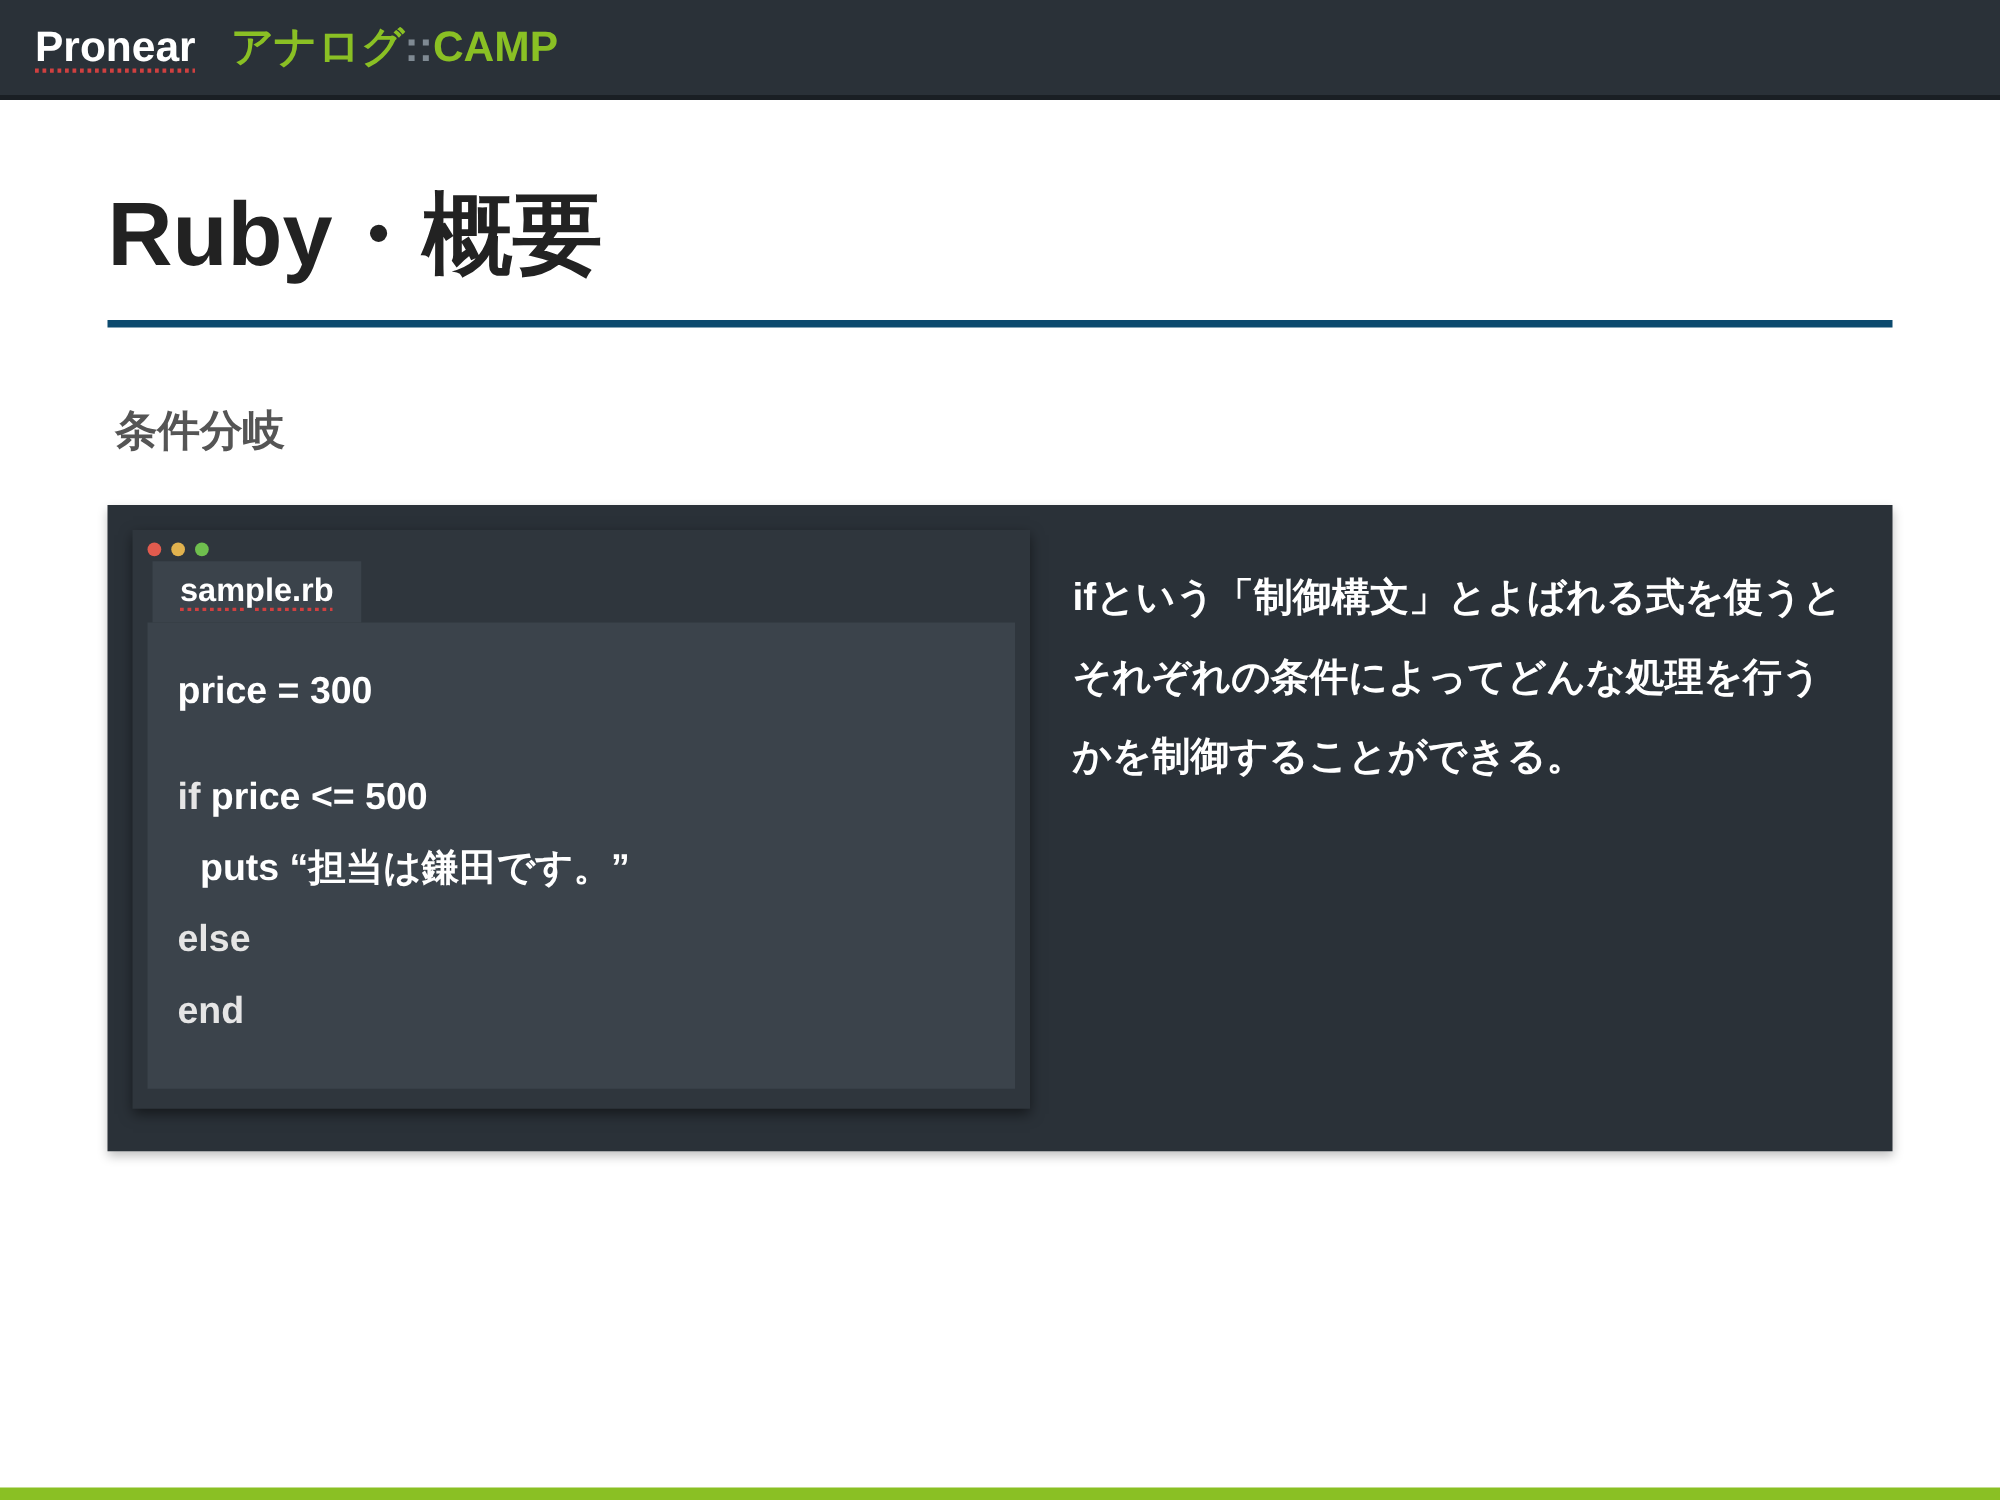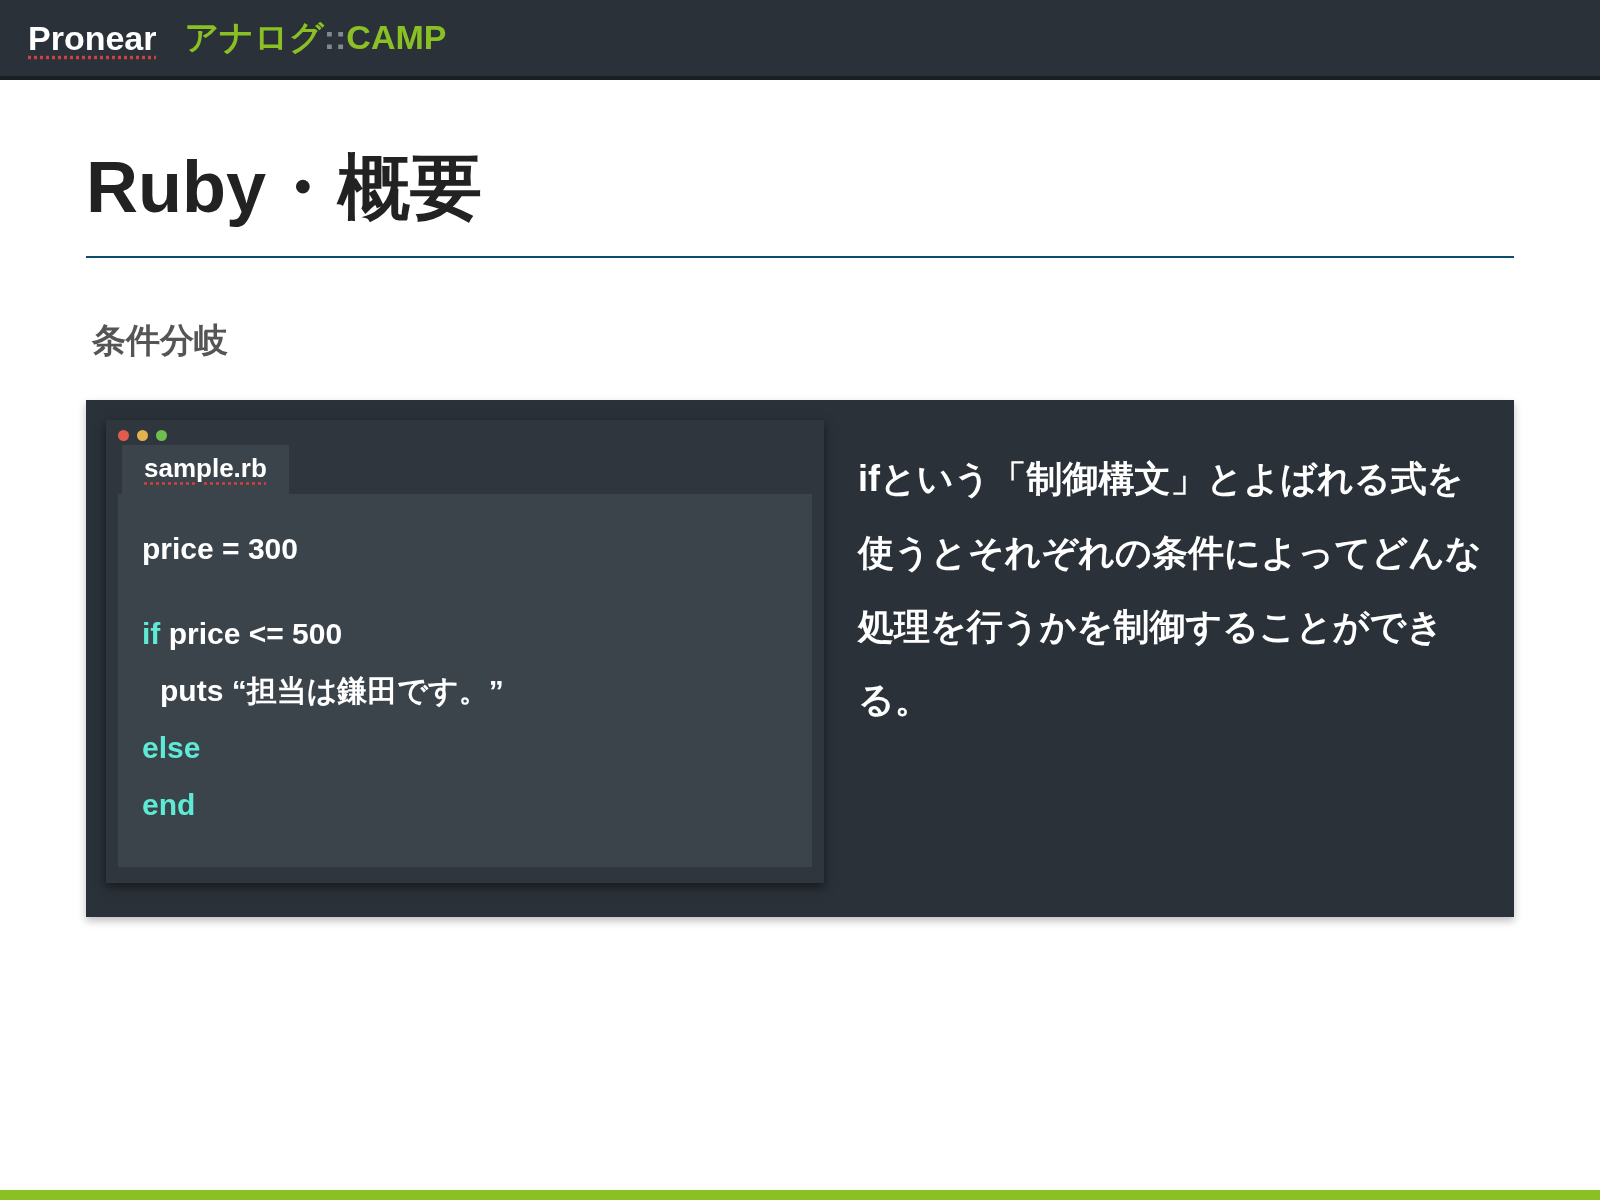--- a/index.html
+++ b/index.html
@@ -27,21 +27,21 @@
   .subbrand { font-size: 34px; font-weight: 700; }
   .subbrand .green { color: #8ac024; }
   .subbrand .grey  { color: #7f8a93; }
 
   .page { padding: 60px 86px 0 86px; }
   .page-title {
     font-size: 72px;
     font-weight: 700;
     color: #222;
     padding-bottom: 20px;
-    border-bottom: 2px solid #0c4a6e;
+    border-bottom: 6px solid #0c4a6e;
     margin-bottom: 60px;
   }
   .section-title {
     font-size: 48px;
     font-weight: 700;
     color: #444;
     border-left: 8px solid #8ac024;
     padding-left: 14px;
     margin-bottom: 34px;
     margin-left: 4px;
@@ -86,28 +86,28 @@
   .code-area {
     background: #3b434b;
     margin: 0 12px 16px 12px;
     padding: 26px 24px 34px 24px;
     color: #fff;
     font-size: 30px;
     font-weight: 700;
     line-height: 1.9;
     font-family: inherit;
   }
-  .code-area .kw { color: #5eead4; }
+  .code-area .kw { color: #e5e5e5; }
   .code-area .indent { display:inline-block; width: 18px; }
   .code-area .blank { height: 28px; }
 
   .explain {
     flex: 1;
     color: #fff;
-    font-size: 36px;
+    font-size: 31px;
     font-weight: 700;
     line-height: 2.05;
     padding-top: 22px;
   }
 
   .bottom-bar {
     position: absolute;
     left: 0; right: 0; bottom: 0;
     height: 10px;
     background: #8ac024;

